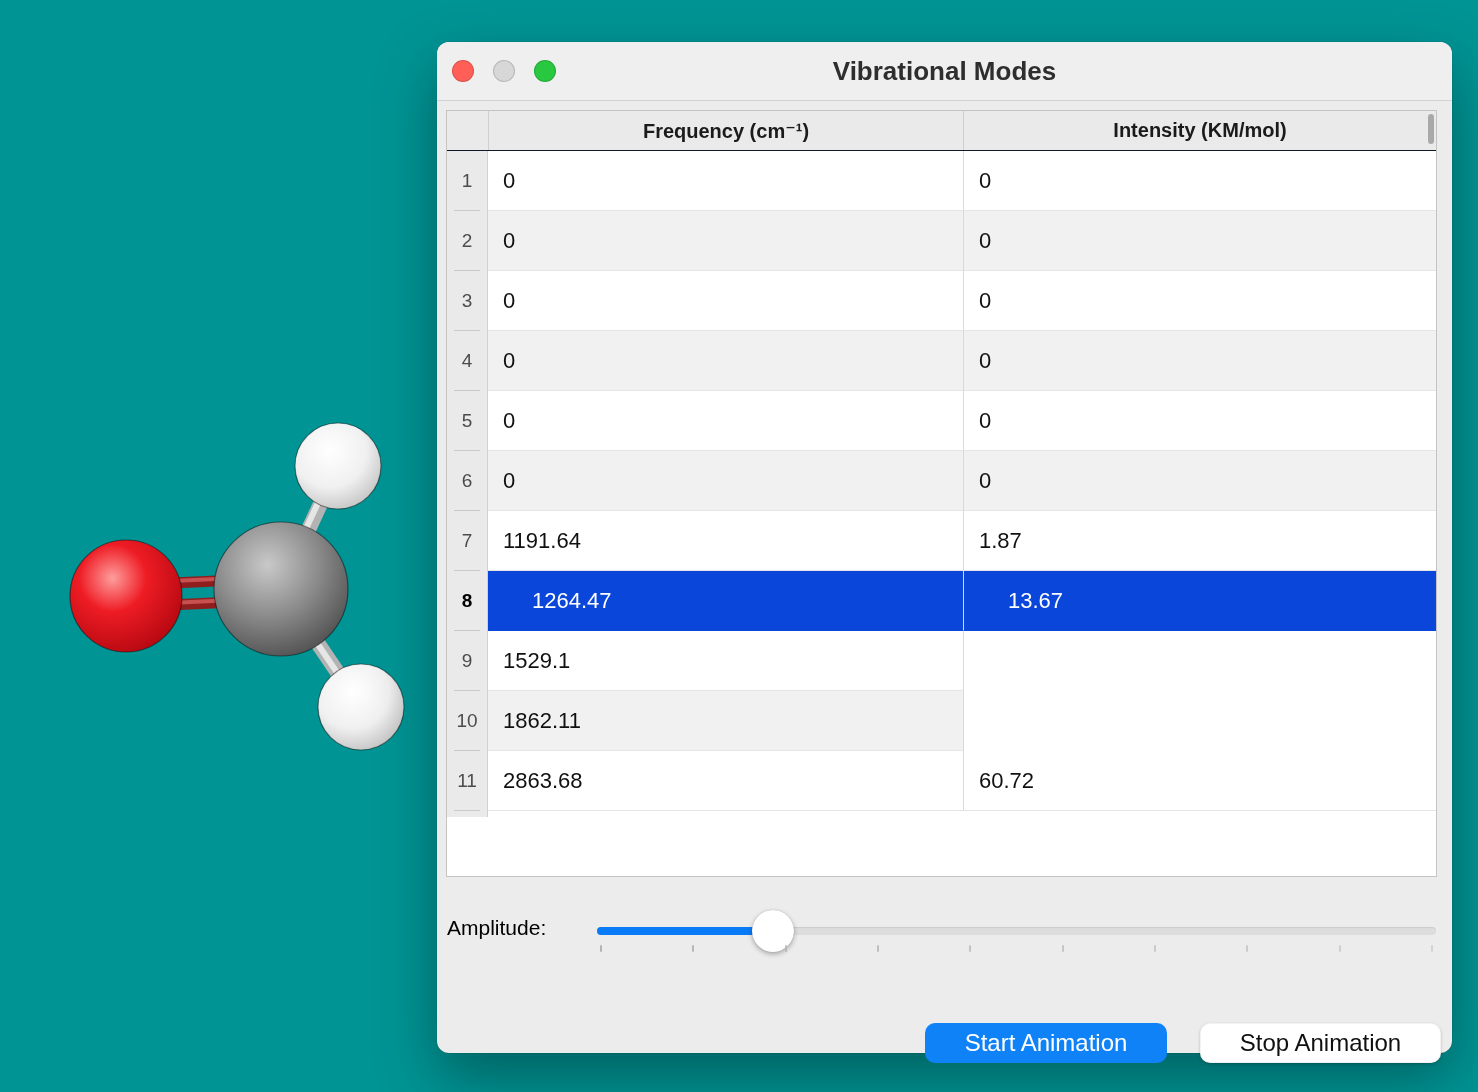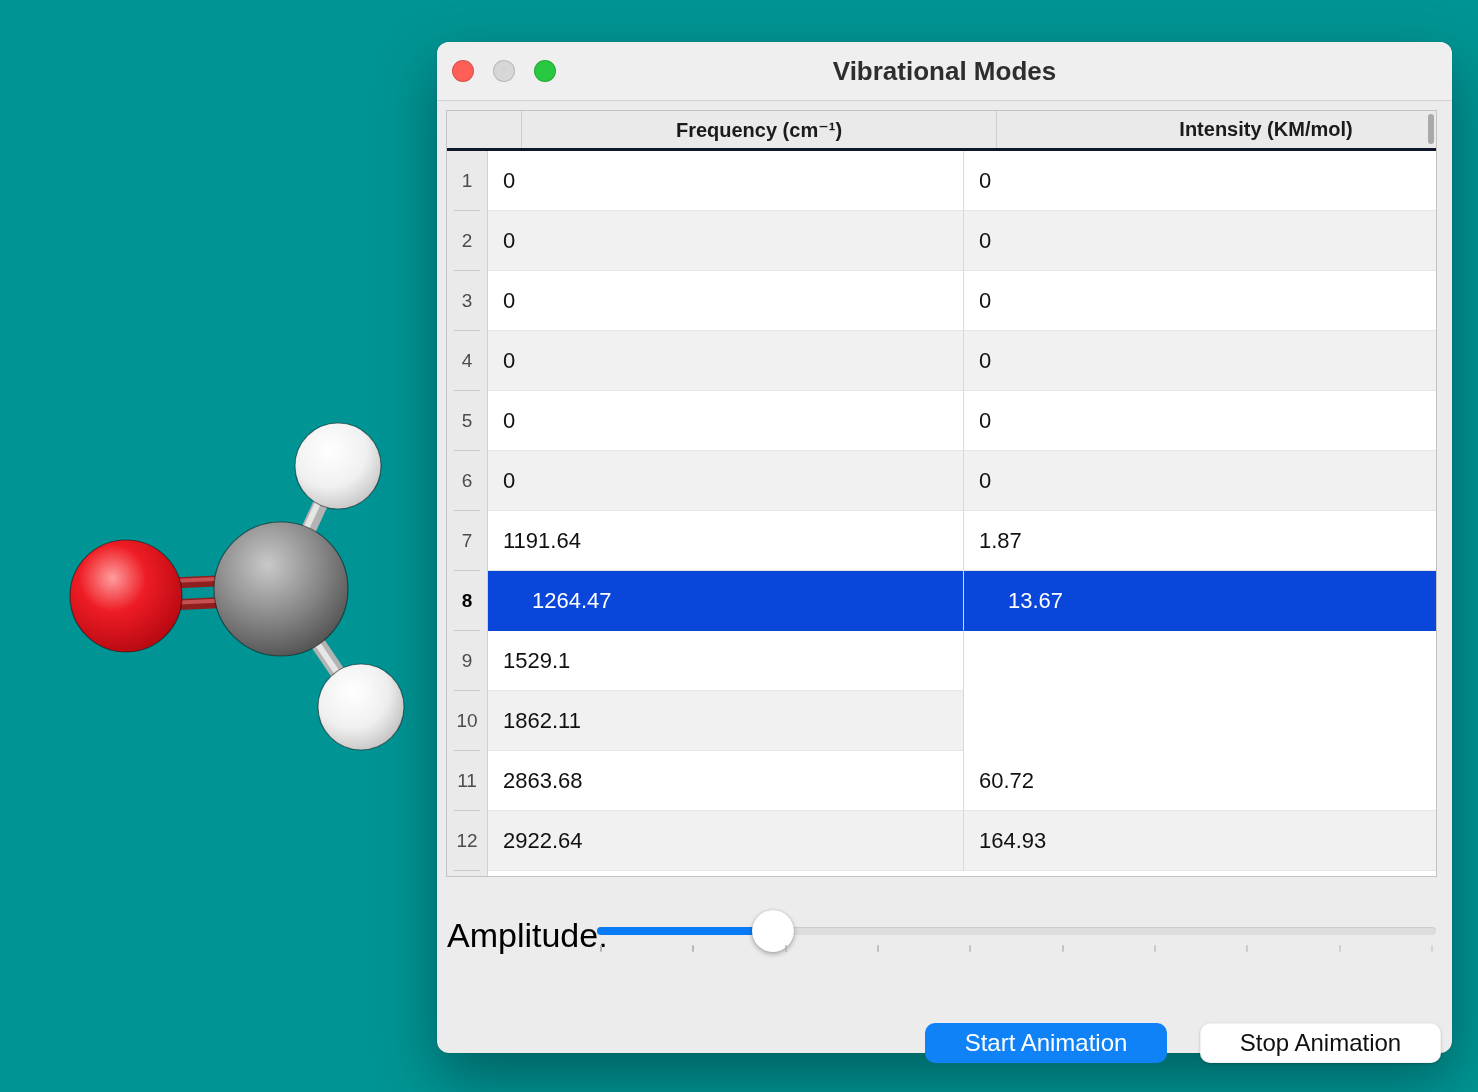--- a/index.html
+++ b/index.html
@@ -30,21 +30,21 @@
   .light.red{background:#ff5f57;}
   .light.gray{background:#d7d7d7;}
   .light.green{background:#28c840;}
   
   .table{
     position:absolute;left:9px;top:68px;width:991px;height:767px;
     background:#ffffff;border:1px solid #c3c3c3;box-sizing:border-box;overflow:hidden;
   }
   .thead{
     display:grid;grid-template-columns:41px 476px 472px;height:40px;
-    background:#eaeaea;border-bottom:3px solid #0f172a;box-sizing:border-box;gap:33px;
+    background:#eaeaea;border-bottom:1px solid #0f172a;box-sizing:border-box;
   }
   .th{display:flex;align-items:center;justify-content:center;
       font-size:20px;font-weight:bold;color:#1b1b1b;}
   .th.freq{border-left:1px solid #cfcfcf;border-right:1px solid #cfcfcf;}
   .trow{display:grid;grid-template-columns:41px 476px 472px;height:60px;}
   .cell-num{
     background:#eaeaea;border-right:1px solid #d2d2d2;
     display:flex;align-items:center;justify-content:center;
     font-size:19px;color:#4c4c4c;position:relative;box-sizing:border-box;
   }
@@ -60,21 +60,21 @@
   .trow.selected .cell{background:var(--sel,#0b46da);color:#fff;border-bottom-color:var(--sel,#0b46da);padding-left:44px;}
   .trow.selected .cell-num{font-weight:bold;color:#000;}
   .sliver{display:grid;grid-template-columns:41px 1fr;height:6px;}
   .sliver .n{background:#eaeaea;border-right:1px solid #d2d2d2;}
   .sliver .c{background:#fff;}
   .scroll-thumb{
     position:absolute;top:3px;right:2px;width:6px;height:30px;
     background:#a9a9a9;border-radius:3px;
   }
   
-  .amp-label{position:absolute;left:10px;top:874px;font-size:34px;color:#000;}
+  .amp-label{position:absolute;left:10px;top:874px;font-size:21px;color:#000;}
   .slider-track{
     position:absolute;left:160px;top:885px;width:839px;height:8px;
     background:#dddddd;border-radius:4px;box-shadow:inset 0 1px 1px rgba(0,0,0,.08);
   }
   .slider-fill{height:8px;background:var(--slider,#0a7bf6);border-radius:4px 0 0 4px;}
   .slider-thumb{
     position:absolute;top:-17px;width:42px;height:42px;border-radius:50%;background:#fff;
     box-shadow:0 2px 5px rgba(0,0,0,.30),0 0 1px rgba(0,0,0,.25);
   }
   .ticks{position:absolute;left:160px;top:903px;width:839px;height:10px;}
@@ -195,25 +195,20 @@
         </div>
         <div class="trow alt">
           <div class="cell-num">10</div>
           <div class="cell freq">1862.11</div>
         </div>
         <div class="trow">
           <div class="cell-num">11</div>
           <div class="cell freq">2863.68</div>
           <div class="cell">60.72</div>
         </div>
-        <div class="trow alt">
-          <div class="cell-num">12</div>
-          <div class="cell freq">2922.64</div>
-          <div class="cell">164.93</div>
-        </div>
       </div>
     <div class="sliver">
       <div class="n"></div>
         <div class="c"></div>
     </div>
     <div class="scroll-thumb"></div>
   </div>
 
   <div class="amp-label">Amplitude:</div>
   <div class="slider-track">

